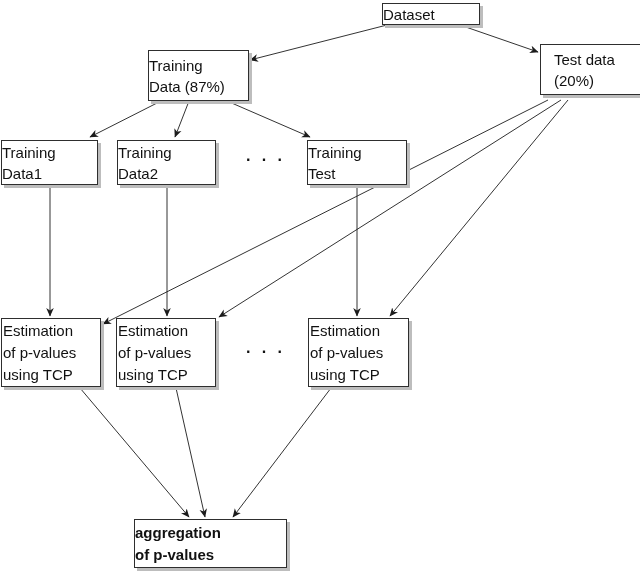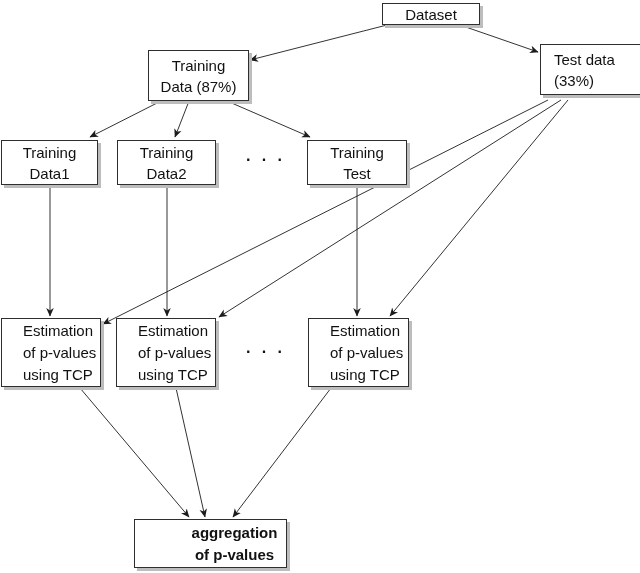--- a/index.html
+++ b/index.html
@@ -20,31 +20,31 @@
   #edges line { stroke: #1c1c1c; stroke-width: 0.9; }
   .node {
     position: absolute;
     box-sizing: border-box;
     background: #ffffff;
     border: 1px solid #2e2e2e;
     box-shadow: 3px 3px 0 #bdbdbd;
     display: flex;
     flex-direction: column;
     justify-content: center;
-    align-items: center;
+    align-items: flex-start;
     text-align: center;
     font-size: 15px;
     line-height: 21px;
     white-space: nowrap;
   }
   .node.align-left {
     align-items: flex-start;
     text-align: left;
   }
-  .node.est { line-height: 22px; padding-left: 21px; }
+  .node.est { line-height: 22px; padding-left: 1px; }
   .node.test { padding-left: 13px; }
   .node.bold { font-weight: bold; line-height: 22px; }
   .dots {
     position: absolute;
     font-size: 16px;
     font-weight: bold;
     letter-spacing: 3px;
     color: #111111;
   }
 </style>
@@ -79,21 +79,21 @@
     <span>Dataset</span>
   </div>
 
   <div class="node" style="left:148px; top:50px; width:101px; height:51px;">
     <span>Training</span>
     <span>Data (87%)</span>
   </div>
 
   <div class="node align-left test" style="left:540px; top:44px; width:117px; height:51px;">
     <span>Test data</span>
-    <span>(33%)</span>
+    <span>(20%)</span>
   </div>
 
   <div class="node" style="left:1px; top:140px; width:97px; height:45px;">
     <span>Training</span>
     <span>Data1</span>
   </div>
 
   <div class="node" style="left:117px; top:140px; width:99px; height:45px;">
     <span>Training</span>
     <span>Data2</span>
@@ -119,18 +119,18 @@
   </div>
 
   <span class="dots" style="left:246px; top:343px;">· · ·</span>
 
   <div class="node align-left est" style="left:308px; top:318px; width:101px; height:69px;">
     <span>Estimation</span>
     <span>of p-values</span>
     <span>using TCP</span>
   </div>
 
-  <div class="node bold" style="left:134px; top:519px; width:153px; height:49px;padding-left:48px;">
+  <div class="node bold" style="left:134px; top:519px; width:153px; height:49px;">
     <span>aggregation</span>
     <span>of p-values</span>
   </div>
 
 </div>
 
 </body></html>

